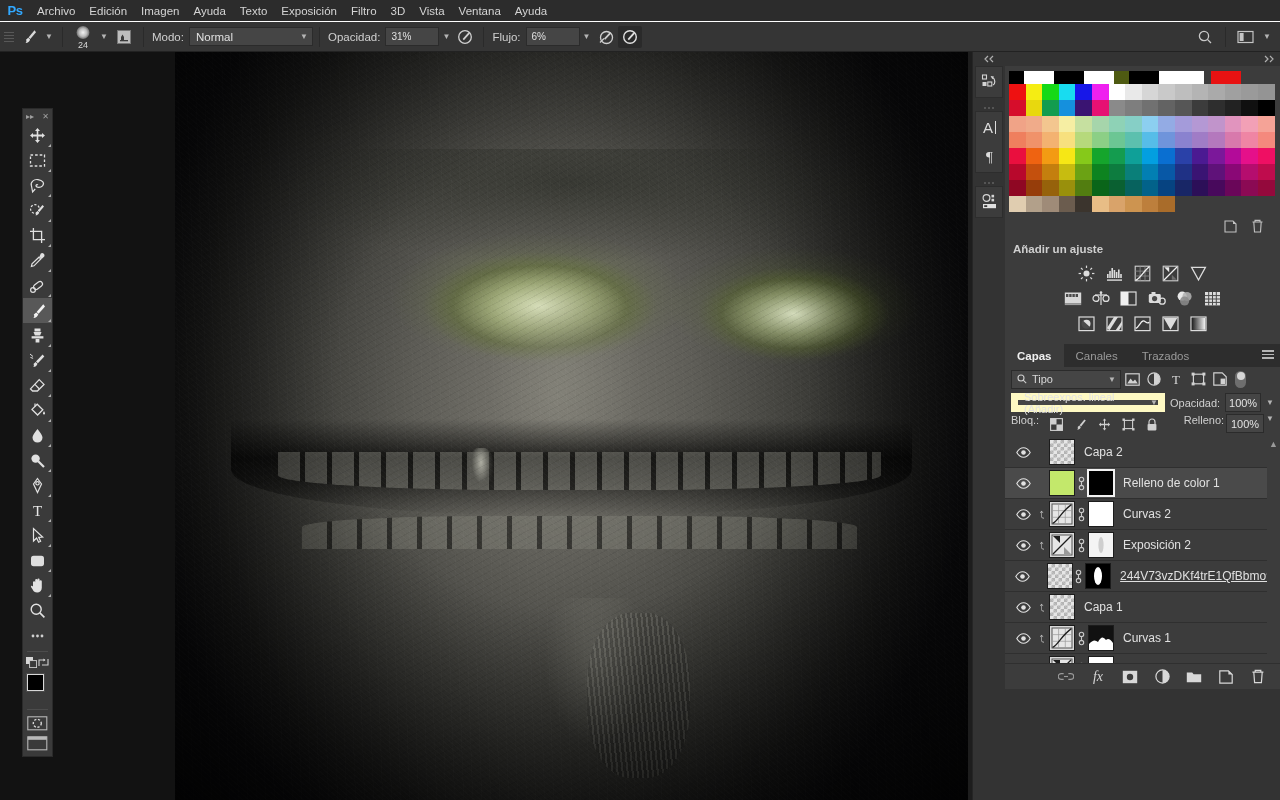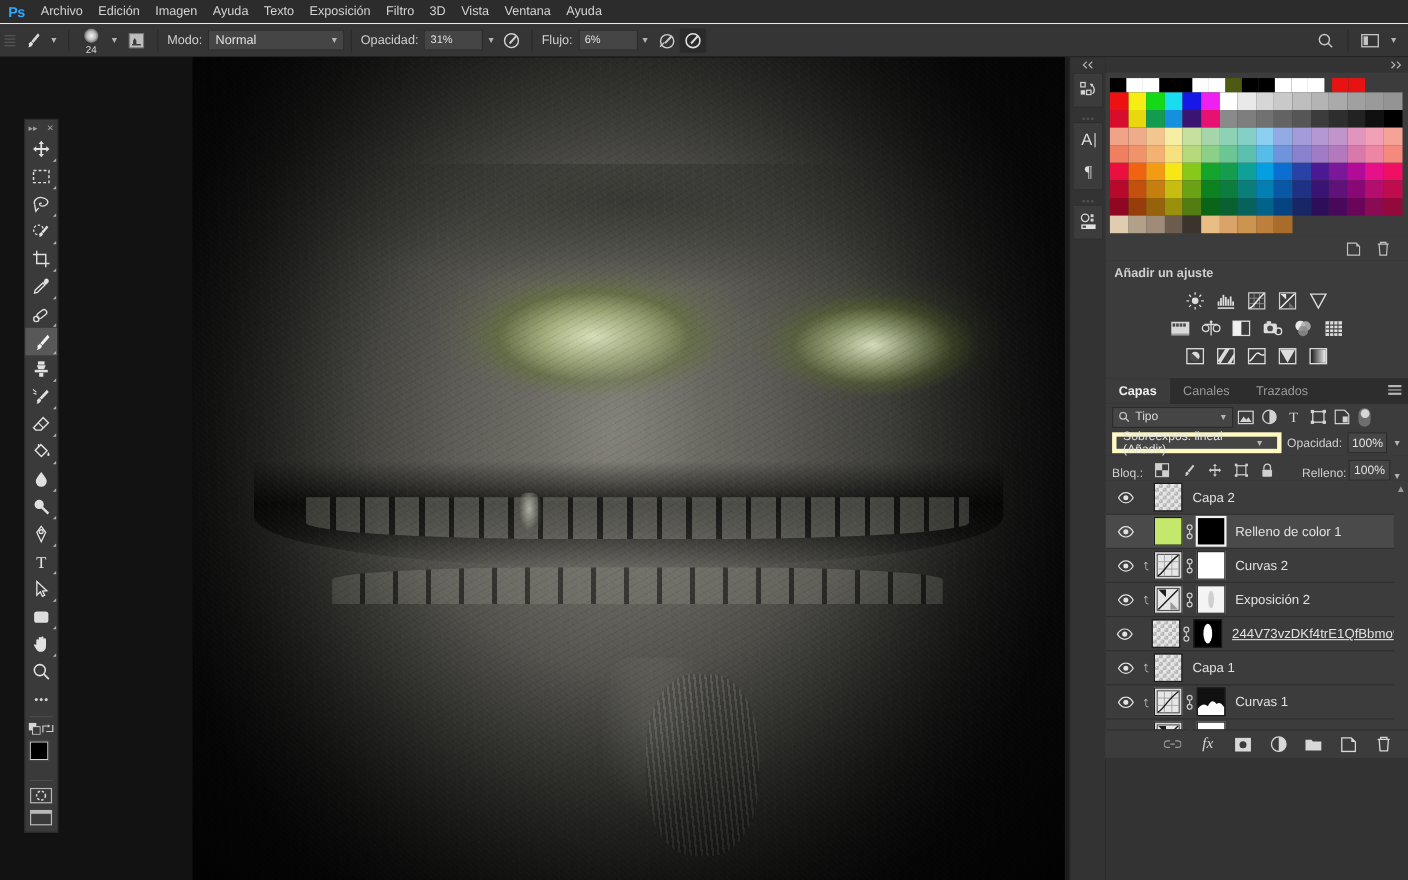--- a/index.html
+++ b/index.html
@@ -229,30 +229,30 @@
   }
   .filter-select .cv { margin-left:auto; color:#b4b4b4; font-size:8px; }
   .fi { width:22px; height:20px; display:flex; align-items:center; justify-content:center; }
   .toggle-pill { width:11px;height:17px;background:#6e6e6e;border-radius:6px;position:relative;margin-left:4px; }
   .toggle-pill i { position:absolute; left:1.5px; top:1.5px; width:8px;height:8px;border-radius:50%;background:#d6d6d6; }
 
   .lay-mode {
     height:23px; display:flex; align-items:center; padding:0 6px; gap:5px; background:#3c3c3c;
   }
   .mode-select {
-    width:162px; height:19px; background:#454545; border:4px solid #fef9c3;
-    display:flex; align-items:center; padding:0 12px 0 6px; font-size:11px; color:#e2e2e2;
+    width:162px; height:19px; background:#454545; border:7px solid #fef9c3;
+    display:flex; align-items:center; padding:0 0 0 6px; font-size:11px; color:#e2e2e2;
   }
   .mode-select .cv { margin-left:auto; color:#b4b4b4; font-size:8px; }
   .lbl { font-size:11px; color:#cfcfcf; white-space:nowrap; }
   .num-field {
     width:38px; height:19px; background:#454545; border:1px solid #2b2b2b;
     font-size:11px; color:#e2e2e2; display:flex; align-items:center; justify-content:center;
   }
-  .lay-lock { height:23px; display:flex; align-items:flex-end; padding:0 6px; gap:2px; background:#3c3c3c; }
+  .lay-lock { height:23px; display:flex; align-items:flex-start; padding:0 6px; gap:2px; background:#3c3c3c; }
 
   .layer-list { background:#3c3c3c; position:relative; }
   .layer-row {
     height:31px; display:flex; align-items:center;
     border-bottom:1px solid #2f2f2f; padding-left:6px; position:relative;
   }
   .layer-row.sel { background:#4a4a4a; }
   .eye { width:24px; height:31px; display:flex; align-items:center; justify-content:center; }
   .clip { width:14px; display:flex; align-items:center; justify-content:center;
           color:#c6c6c6; font-size:11px; }

